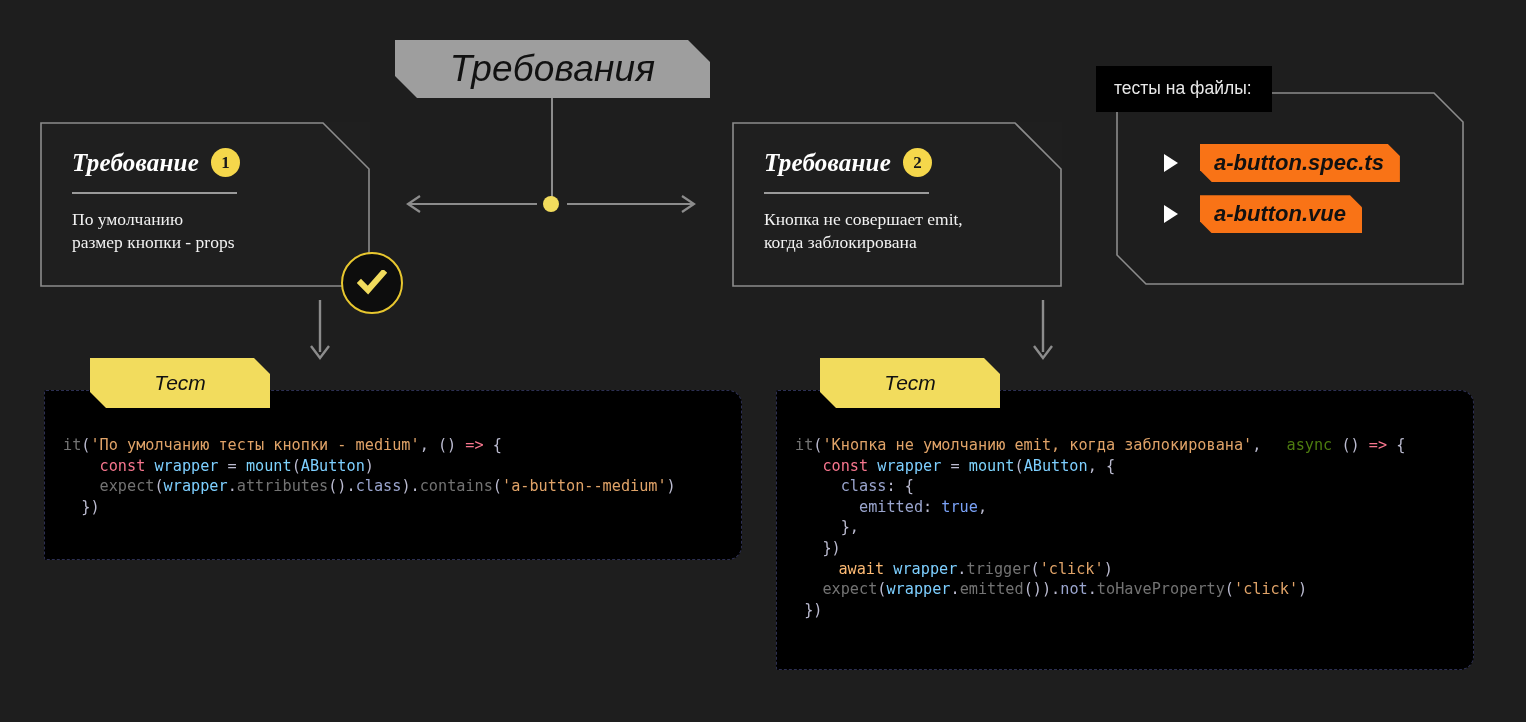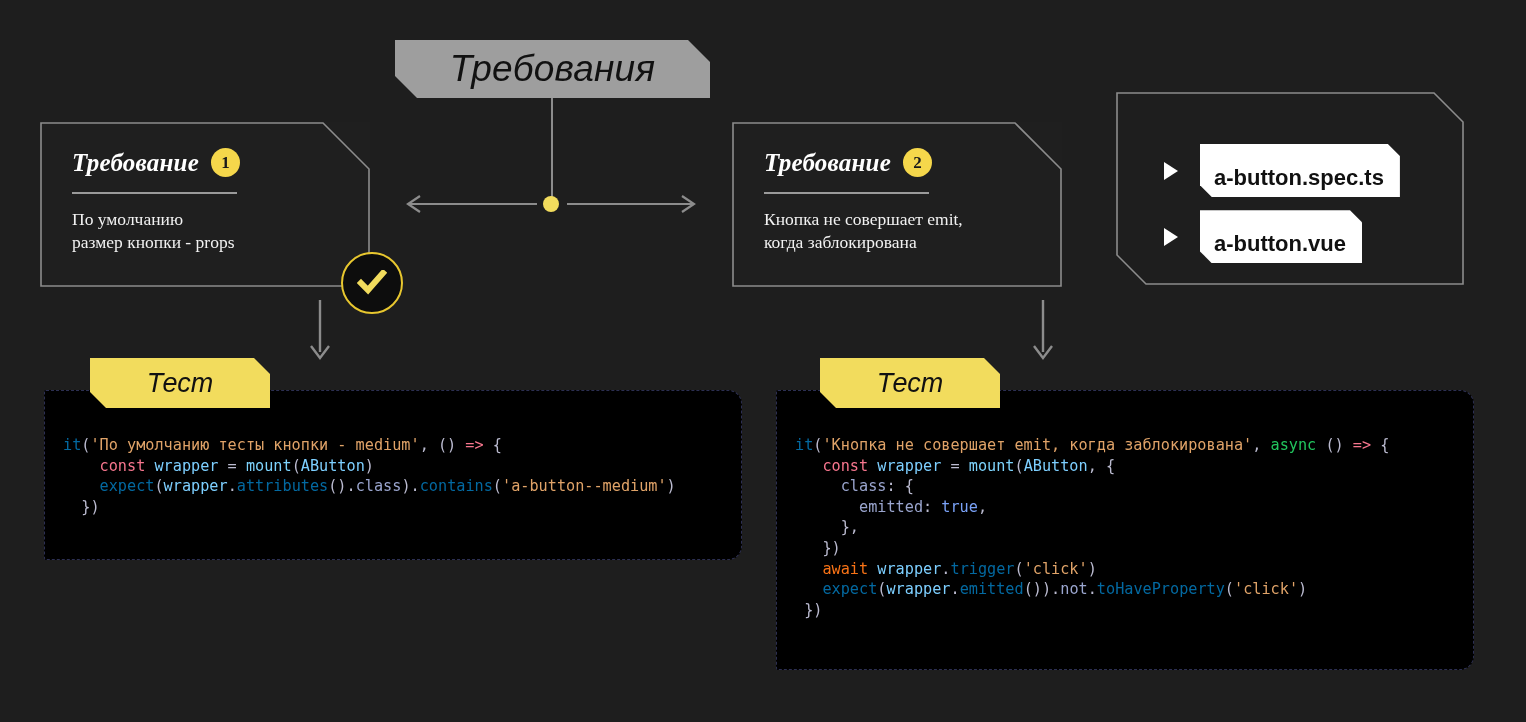--- a/index.html
+++ b/index.html
@@ -166,40 +166,41 @@
     margin-bottom: 13px;
   }
   .file-tri {
     width: 0; height: 0;
     border-left: 14px solid #ffffff;
     border-top: 9px solid transparent;
     border-bottom: 9px solid transparent;
     flex: 0 0 auto;
   }
   .file-tag {
-    background: #ffffff;
+    background: #f97316;
     color: #111111;
     font-size: 22px;
+    font-style: italic;
     font-weight: bold;
-    padding: 22px 16px 7px 14px;
+    padding: 7px 16px 7px 14px;
     -webkit-clip-path: polygon(0 0, calc(100% - 12px) 0, 100% 12px, 100% 100%, 12px 100%, 0 calc(100% - 12px));
     clip-path: polygon(0 0, calc(100% - 12px) 0, 100% 12px, 100% 100%, 12px 100%, 0 calc(100% - 12px));
     line-height: 1.1;
     white-space: nowrap;
   }
 
   
   .down-arrow { position: absolute; }
 
   
   .test-tag {
     position: absolute;
     background: #F2DC5D;
     color: #111111;
-    font-size: 27px;
+    font-size: 21px;
     font-style: italic;
     display: flex;
     align-items: center;
     justify-content: center;
     -webkit-clip-path: polygon(0 0, calc(100% - 16px) 0, 100% 16px, 100% 100%, 16px 100%, 0 calc(100% - 16px));
     clip-path: polygon(0 0, calc(100% - 16px) 0, 100% 16px, 100% 100%, 16px 100%, 0 calc(100% - 16px));
     z-index: 4;
   }
   #test-tag-1 { left: 90px;  top: 358px; width: 180px; height: 50px; }
   #test-tag-2 { left: 820px; top: 358px; width: 180px; height: 50px; }
@@ -222,30 +223,30 @@
   #code-block-1 {
     left: 44px; top: 390px; width: 698px; height: 170px;
     padding: 44px 16px 0 18px;
   }
   #code-block-2 {
     left: 776px; top: 390px; width: 698px; height: 280px;
     padding: 44px 16px 0 18px;
   }
 
   
-  .t-fn      { color: #0369a1; }
+  .t-fn      { color: #737373; }
   .t-str     { color: #e0a368; }
   .t-kw      { color: #f7768e; }
   .t-var     { color: #7dcfff; }
   .t-fncall  { color: #7dd3fc; }
   .t-punc    { color: #bbbbd0; }
   .t-prop    { color: #9aa5ce; }
   .t-bool    { color: #7aa2f7; }
-  .t-async   { color: #22c55e; }
-  .t-await   { color: #f97316; }
+  .t-async   { color: #4d7c0f; margin-left: 16px; }
+  .t-await   { color: #fdba74; margin-left: 16px; }
 </style>
 </head>
 <body>
 
 <div class="stage">
 
   <div id="title-banner">
     <span class="txt">Требования</span>
   </div>
   <div class="title-stem"></div>
@@ -304,20 +305,21 @@
       <div class="file-row">
         <span class="file-tri"></span>
         <span class="file-tag">a-button.spec.ts</span>
       </div>
       <div class="file-row">
         <span class="file-tri"></span>
         <span class="file-tag">a-button.vue</span>
       </div>
     </div>
   </div>
+  <div id="files-label">тесты на файлы:</div>
 
   <div class="down-arrow" style="left:306px; top:300px;">
     <svg width="28" height="62" viewBox="0 0 28 62">
       <line x1="14" y1="0" x2="14" y2="52" stroke="#8c8c8c" stroke-width="2.4"></line>
       <polyline points="5,46 14,58 23,46" fill="none" stroke="#8c8c8c" stroke-width="2.4"></polyline>
     </svg>
   </div>
   <div class="down-arrow" style="left:1029px; top:300px;">
     <svg width="28" height="62" viewBox="0 0 28 62">
       <line x1="14" y1="0" x2="14" y2="52" stroke="#8c8c8c" stroke-width="2.4"></line>
@@ -325,21 +327,21 @@
     </svg>
   </div>
 
   <div class="test-tag" id="test-tag-1">Тест</div>
   <div class="test-tag" id="test-tag-2">Тест</div>
 
   <div class="code-block" id="code-block-1"><span class="t-fn">it</span><span class="t-punc">(</span><span class="t-str">'По умолчанию тесты кнопки - medium'</span><span class="t-punc">, </span><span class="t-punc">() </span><span class="t-kw">=&gt;</span><span class="t-punc"> {</span>
 <span class="t-punc">    </span><span class="t-kw">const</span><span class="t-punc"> </span><span class="t-var">wrapper</span><span class="t-punc"> = </span><span class="t-fncall">mount</span><span class="t-punc">(</span><span class="t-var">AButton</span><span class="t-punc">)</span>
 <span class="t-punc">    </span><span class="t-fn">expect</span><span class="t-punc">(</span><span class="t-var">wrapper</span><span class="t-punc">.</span><span class="t-fn">attributes</span><span class="t-punc">()</span><span class="t-punc">.</span><span class="t-prop">class</span><span class="t-punc">)</span><span class="t-punc">.</span><span class="t-fn">contains</span><span class="t-punc">(</span><span class="t-str">'a-button--medium'</span><span class="t-punc">)</span>
 <span class="t-punc">  })</span></div>
-  <div class="code-block" id="code-block-2"><span class="t-fn">it</span><span class="t-punc">(</span><span class="t-str">'Кнопка не совершает emit, когда заблокирована'</span><span class="t-punc">, </span><span class="t-async">async</span><span class="t-punc"> () </span><span class="t-kw">=&gt;</span><span class="t-punc"> {</span>
+  <div class="code-block" id="code-block-2"><span class="t-fn">it</span><span class="t-punc">(</span><span class="t-str">'Кнопка не умолчанию emit, когда заблокирована'</span><span class="t-punc">, </span><span class="t-async">async</span><span class="t-punc"> () </span><span class="t-kw">=&gt;</span><span class="t-punc"> {</span>
 <span class="t-punc">   </span><span class="t-kw">const</span><span class="t-punc"> </span><span class="t-var">wrapper</span><span class="t-punc"> = </span><span class="t-fncall">mount</span><span class="t-punc">(</span><span class="t-var">AButton</span><span class="t-punc">, {</span>
 <span class="t-punc">     </span><span class="t-prop">class</span><span class="t-punc">: {</span>
 <span class="t-punc">       </span><span class="t-prop">emitted</span><span class="t-punc">: </span><span class="t-bool">true</span><span class="t-punc">,</span>
 <span class="t-punc">     },</span>
 <span class="t-punc">   })</span>
 <span class="t-punc">   </span><span class="t-await">await</span><span class="t-punc"> </span><span class="t-var">wrapper</span><span class="t-punc">.</span><span class="t-fn">trigger</span><span class="t-punc">(</span><span class="t-str">'click'</span><span class="t-punc">)</span>
 <span class="t-punc">   </span><span class="t-fn">expect</span><span class="t-punc">(</span><span class="t-var">wrapper</span><span class="t-punc">.</span><span class="t-fn">emitted</span><span class="t-punc">())</span><span class="t-punc">.</span><span class="t-prop">not</span><span class="t-punc">.</span><span class="t-fn">toHaveProperty</span><span class="t-punc">(</span><span class="t-str">'click'</span><span class="t-punc">)</span>
 <span class="t-punc"> })</span></div>
 
 </div>

